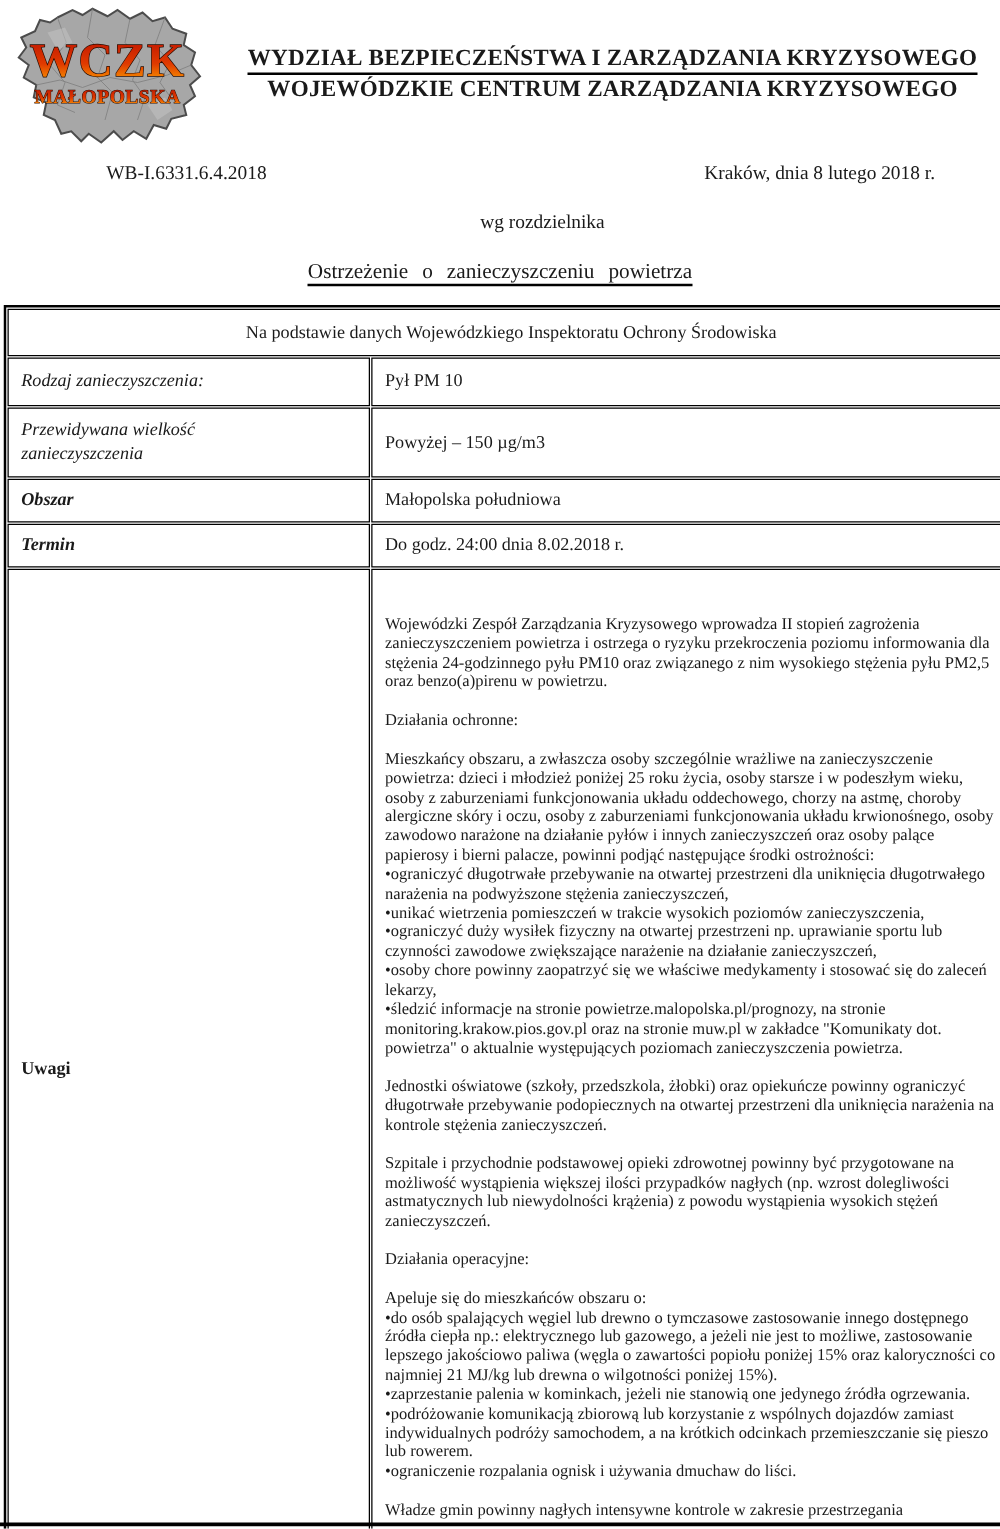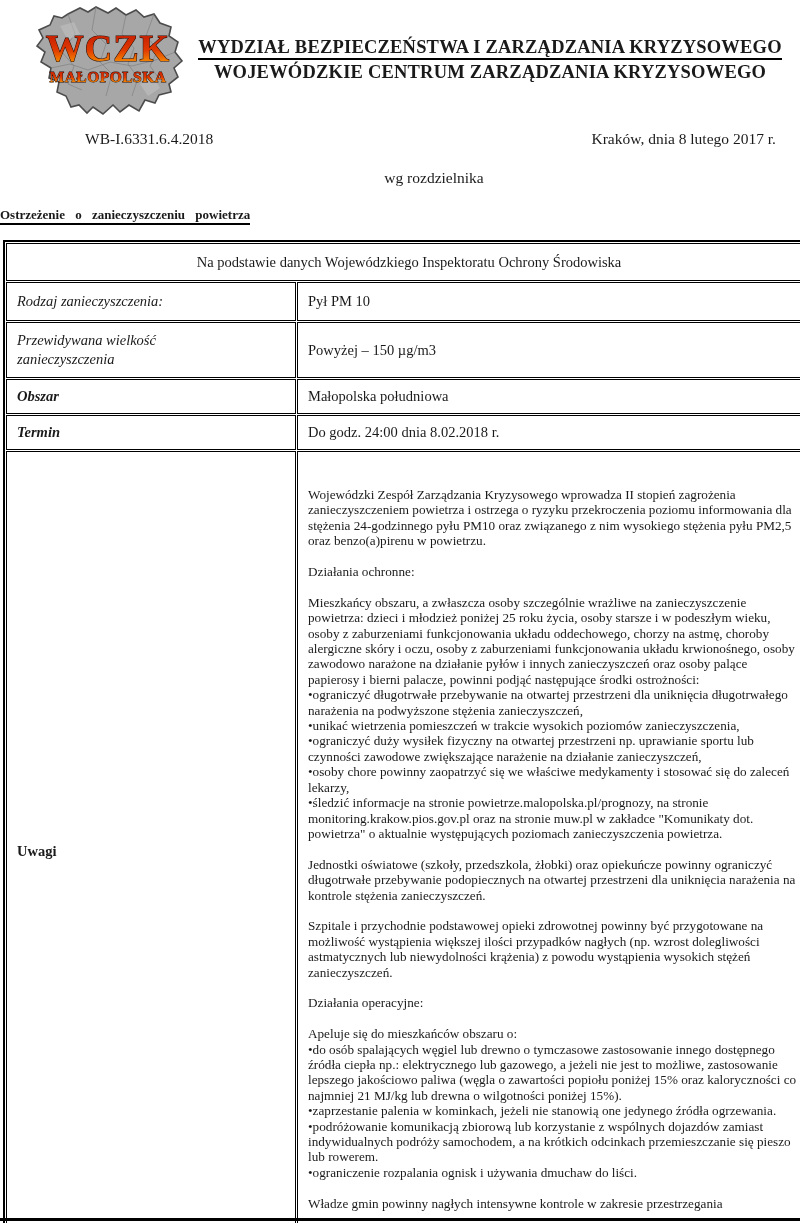--- a/index.html
+++ b/index.html
@@ -6,28 +6,28 @@
   .page{
     position:relative;
     width:800px;height:1223px;
     overflow:hidden;
     background:#fff;
     color:#1a1a1a;
     font-family:"Liberation Serif","DejaVu Serif",serif;
   }
   
   .doc-header{position:relative;height:121px;}
-  .logo{position:absolute;left:30px;top:4px;width:156px;height:117px;}
+  .logo{position:absolute;left:8px;top:4px;width:156px;height:117px;}
   .titles{margin-left:180px;padding-top:35px;text-align:center;}
   .title-line{font-weight:bold;font-size:18.5px;line-height:25px;letter-spacing:.2px;}
   .title-line .u{border-bottom:2px solid #000;padding-bottom:1px;}
   
-  .ref-row{display:flex;justify-content:space-between;margin:9px 24px 0 85px;font-size:15.5px;}
+  .ref-row{display:flex;justify-content:space-between;margin:9px 52px 0 85px;font-size:15.5px;}
   .distribution{text-align:center;margin-top:21px;font-size:15.5px;text-indent:68px;}
-  .doc-title{margin-top:20px;font-size:13px;font-weight:bold;word-spacing:7px;}
+  .doc-title{text-align:center;margin-top:20px;font-size:17px;font-weight:normal;word-spacing:7px;}
   .doc-title .u{border-bottom:2px solid #000;padding-bottom:1px;}
   
   table.info{
     margin:17px 0 0 3px;
     width:812px;
     border-collapse:separate;
     border-spacing:1px;
     border:2px solid #000;
     table-layout:fixed;
   }
@@ -82,21 +82,21 @@
       </svg>
     </div>
     <div class="titles">
       <div class="title-line"><span class="u">WYDZIAŁ BEZPIECZEŃSTWA I ZARZĄDZANIA KRYZYSOWEGO</span></div>
       <div class="title-line">WOJEWÓDZKIE CENTRUM ZARZĄDZANIA KRYZYSOWEGO</div>
     </div>
   </div>
 
   <div class="ref-row">
     <span>WB-I.6331.6.4.2018</span>
-    <span>Kraków, dnia 8 lutego 2017 r.</span>
+    <span>Kraków, dnia 8 lutego 2018 r.</span>
   </div>
 
   <div class="distribution">wg rozdzielnika</div>
 
   <div class="doc-title"><span class="u">Ostrzeżenie o zanieczyszczeniu powietrza</span></div>
 
   <table class="info">
     <colgroup>
         <col class="c-label">
         <col>

